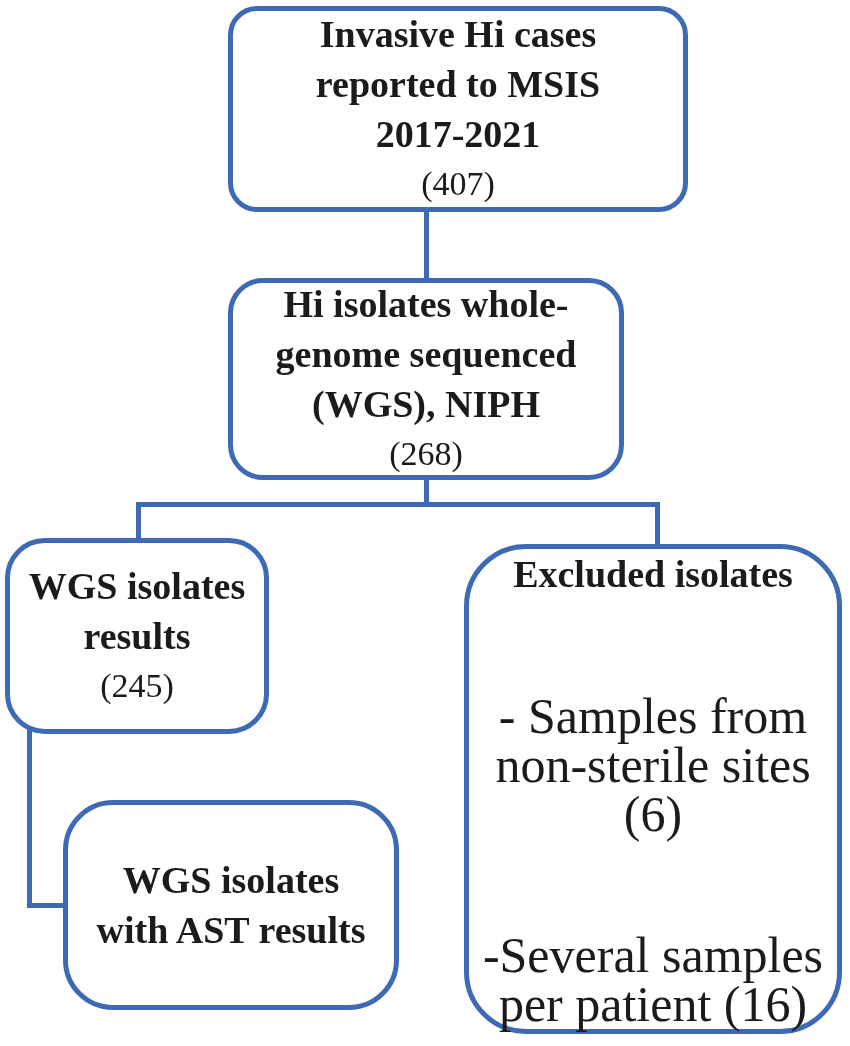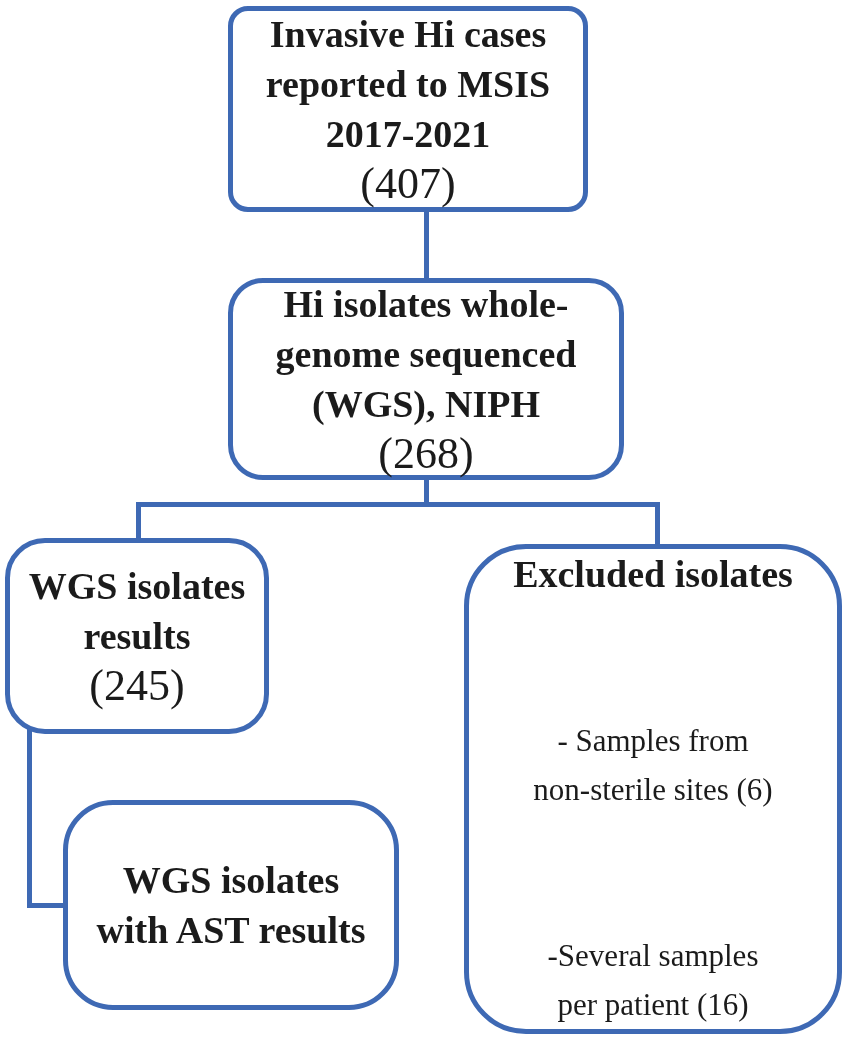--- a/index.html
+++ b/index.html
@@ -23,27 +23,27 @@
     align-items: center;
     text-align: center;
   }
   .line {
     font-size: 38px;
     line-height: 50px;
     font-weight: bold;
     white-space: nowrap;
   }
   .count {
-    font-size: 44px;
+    font-size: 34px;
     line-height: 50px;
     font-weight: normal;
     white-space: nowrap;
   }
   .item {
-    font-size: 31px;
+    font-size: 50px;
     line-height: 49px;
     font-weight: normal;
     white-space: pre-line;
     margin-top: 30px;
   }
   .conn {
     position: absolute;
     background: #3e69b4;
   }
   .conn.v { width: 5px; }
@@ -55,21 +55,21 @@
 <div class="canvas">
 
   <div class="conn v" style="left:424px; top:210px; height:70px;"></div>
   <div class="conn v" style="left:424px; top:478px; height:28px;"></div>
   <div class="conn h" style="left:136px; top:502px; width:524px;"></div>
   <div class="conn v" style="left:136px; top:502px; height:38px;"></div>
   <div class="conn v" style="left:655px; top:502px; height:44px;"></div>
   <div class="conn v" style="left:27px; top:728px; height:180px;"></div>
   <div class="conn h" style="left:27px; top:903px; width:40px;"></div>
 
-  <div class="box" style="left:228px; top:6px; width:360px; height:206px; border-radius:20px;">
+  <div class="box" style="left:228px; top:6px; width:460px; height:206px; border-radius:29px;">
     <div class="line">Invasive Hi cases</div>
     <div class="line">reported to MSIS</div>
     <div class="line">2017-2021</div>
     <div class="count">(407)</div>
   </div>
 
   <div class="box" style="left:228px; top:278px; width:396px; height:202px; border-radius:35px;">
     <div class="line">Hi isolates whole-</div>
     <div class="line">genome sequenced</div>
     <div class="line">(WGS), NIPH</div>

